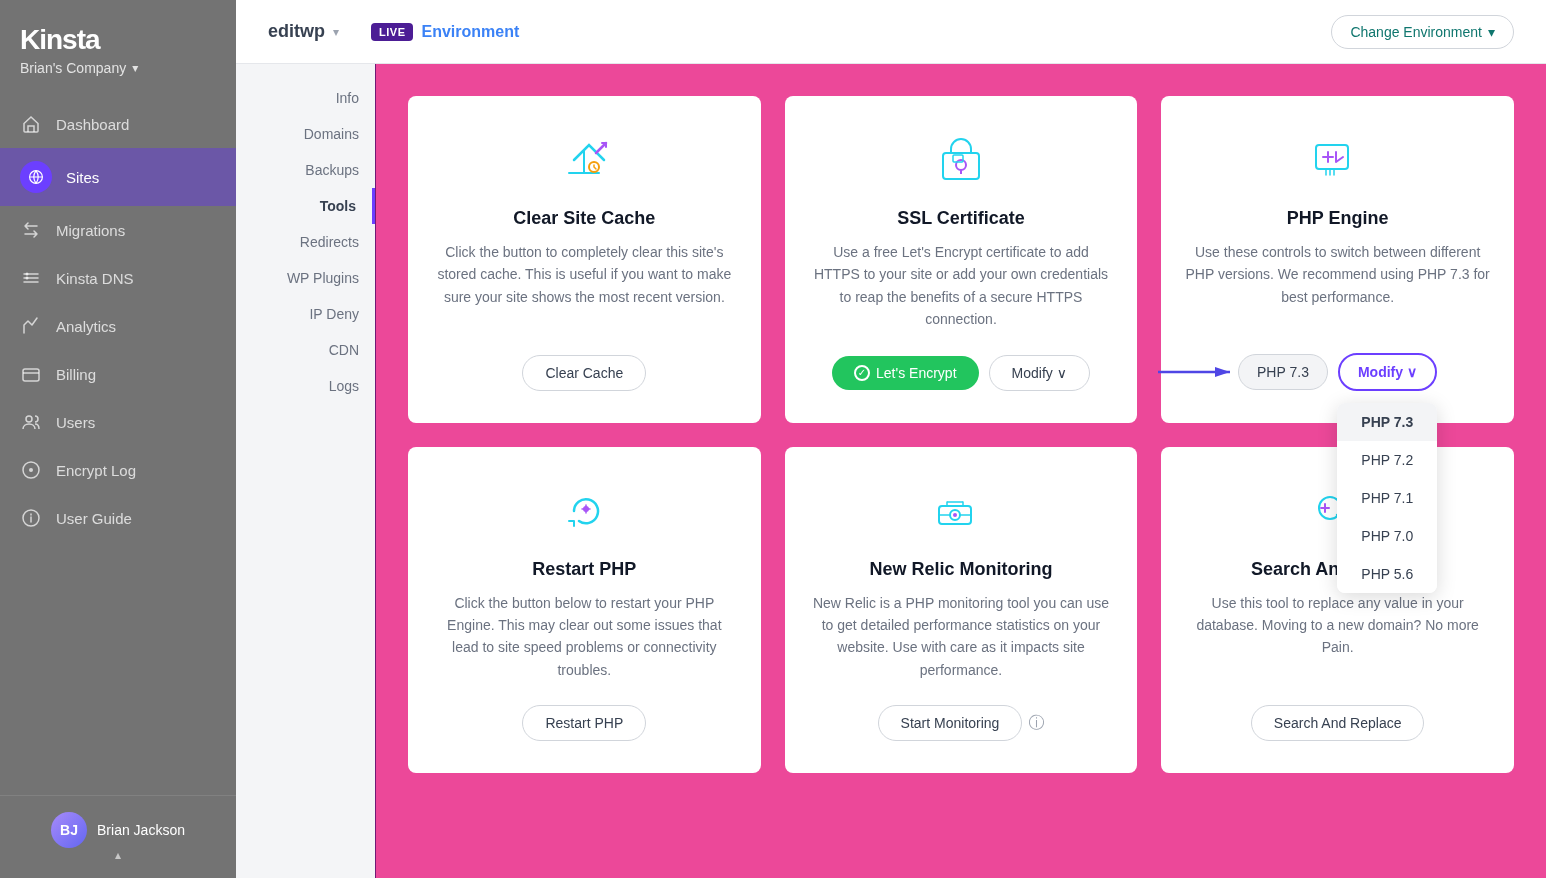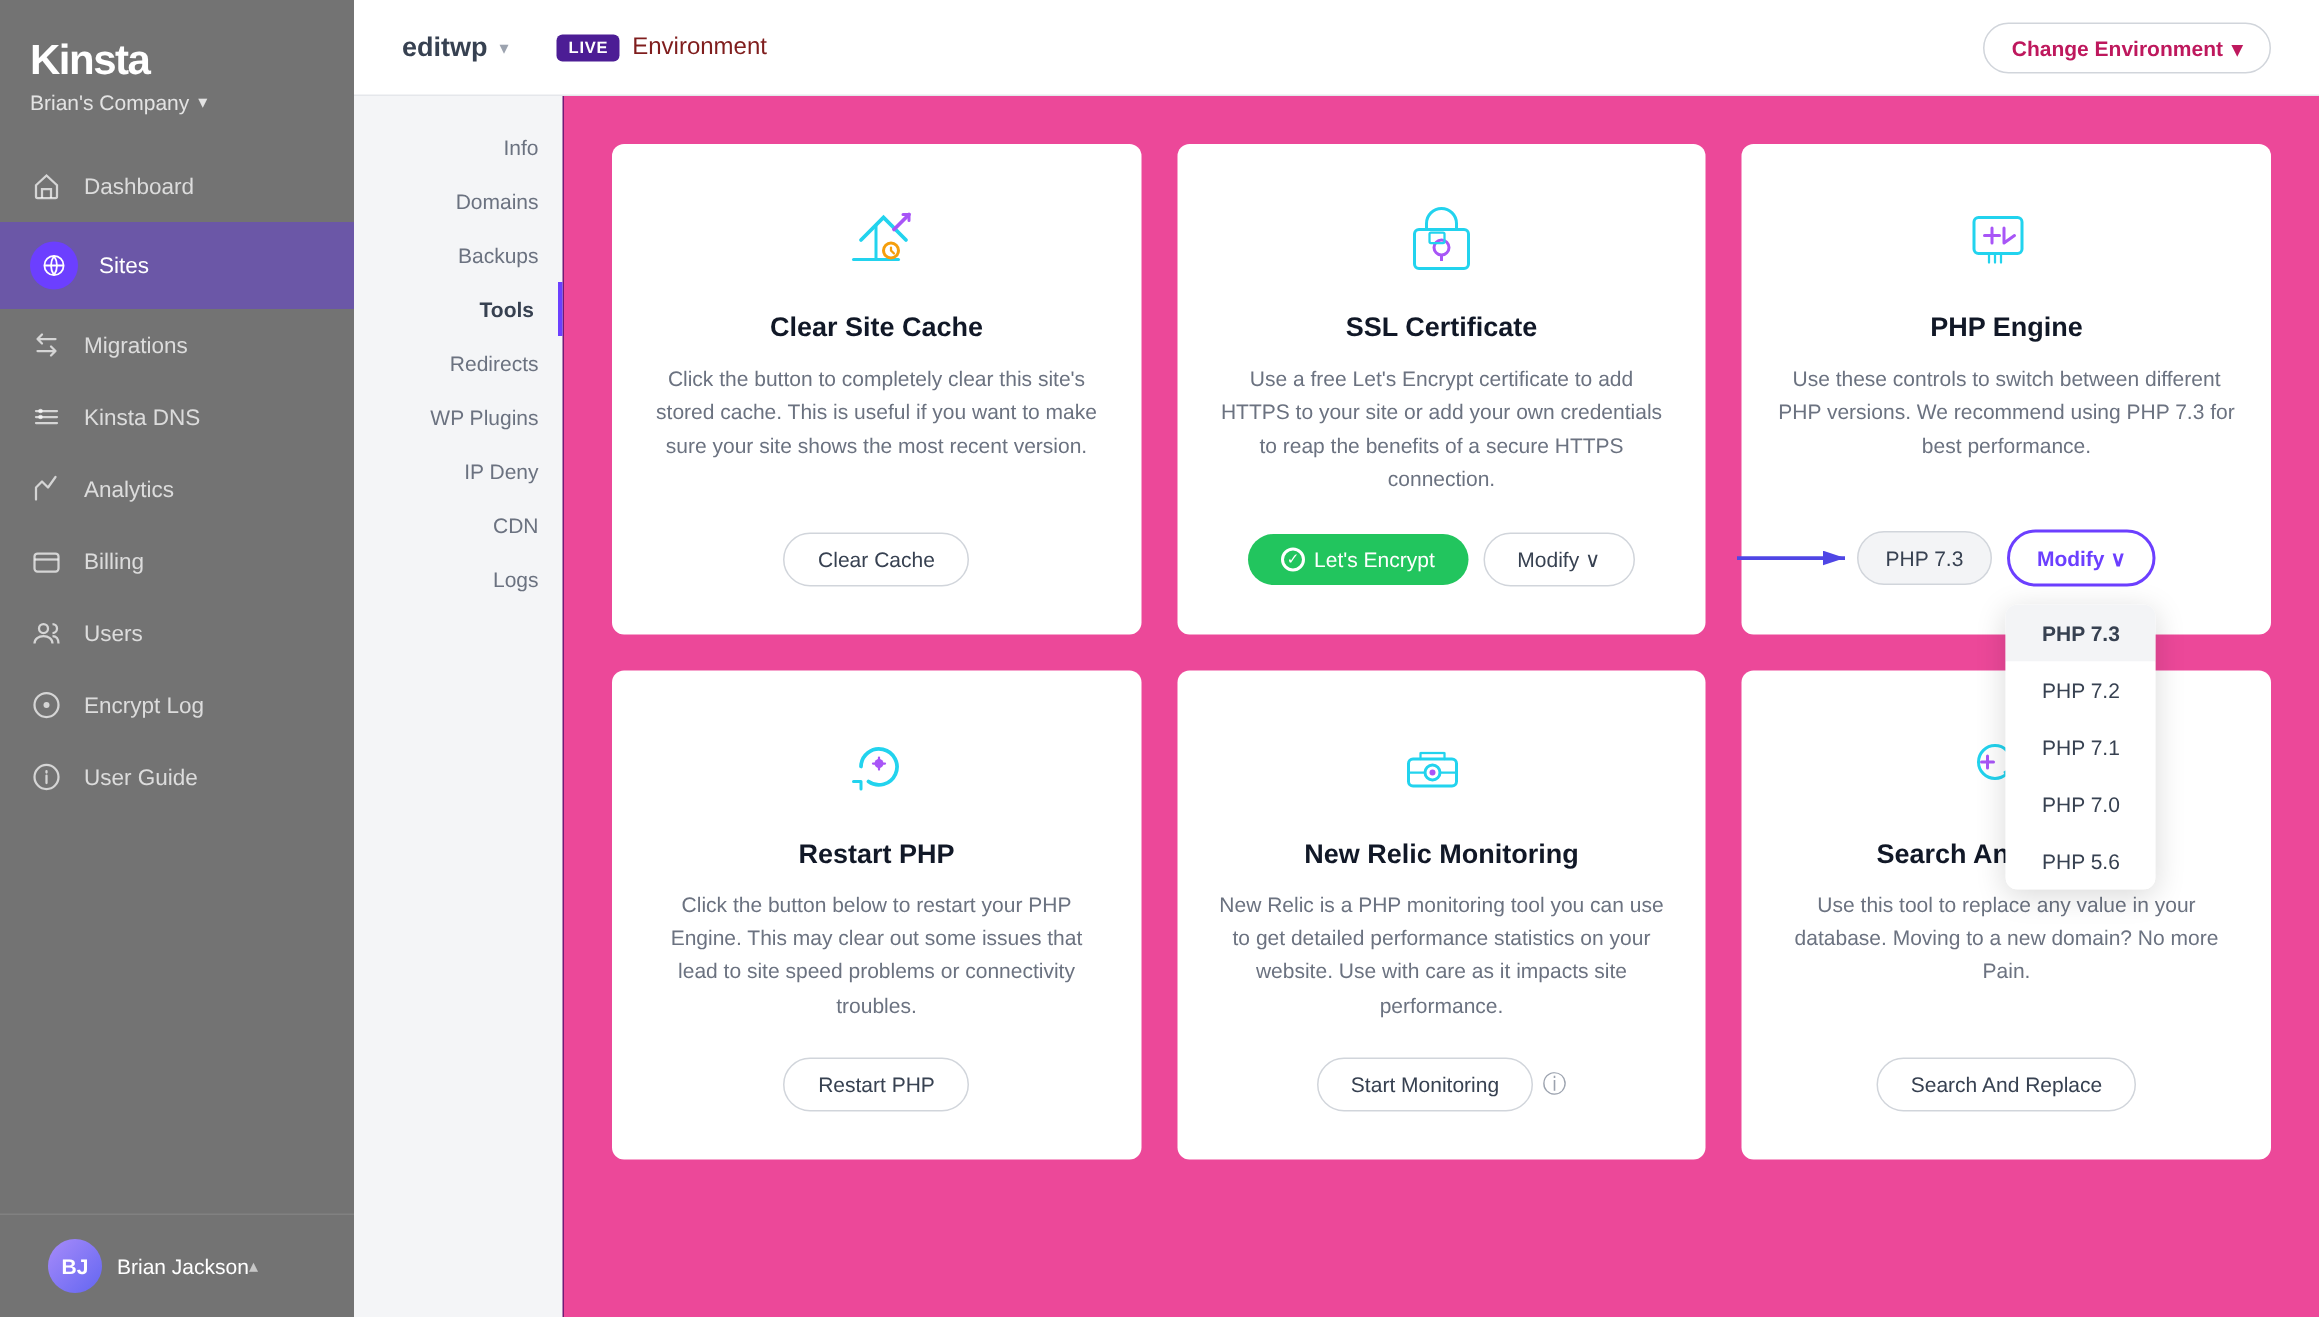--- a/index.html
+++ b/index.html
@@ -68,21 +68,22 @@
       display: flex;
       align-items: center;
       justify-content: center;
       flex-shrink: 0;
     }
     .sidebar-footer {
       padding: 16px 32px;
       border-top: 1px solid rgba(255,255,255,0.1);
       display: flex;
       align-items: center;
-      justify-content: flex-start;
+      justify-content: center;
+      flex-direction: column;
     }
     .sidebar-footer-user {
       display: flex;
       align-items: center;
       gap: 10px;
       cursor: pointer;
     }
     .user-avatar {
       width: 36px;
       height: 36px;
@@ -136,36 +137,35 @@
       background: #4c1d95;
       color: white;
       font-size: 11px;
       font-weight: 700;
       padding: 3px 8px;
       border-radius: 4px;
       letter-spacing: 0.5px;
     }
     .env-label {
       font-size: 16px;
-      color: #7f1d1d;
-      font-weight: 400;
+      color: #3b82f6;
+      font-weight: 700;
       text-align: right;
     }
     .change-env-btn {
       border: 1.5px solid #d1d5db;
       background: white;
       border-radius: 24px;
       padding: 8px 18px;
       font-size: 14px;
-      color: #be185d;
+      color: #0f766e;
       cursor: pointer;
       display: flex;
       align-items: center;
       gap: 6px;
-      font-weight: bold;
     }
 
     
     .content-area {
       display: flex;
       flex: 1;
       overflow: hidden;
     }
 
     

